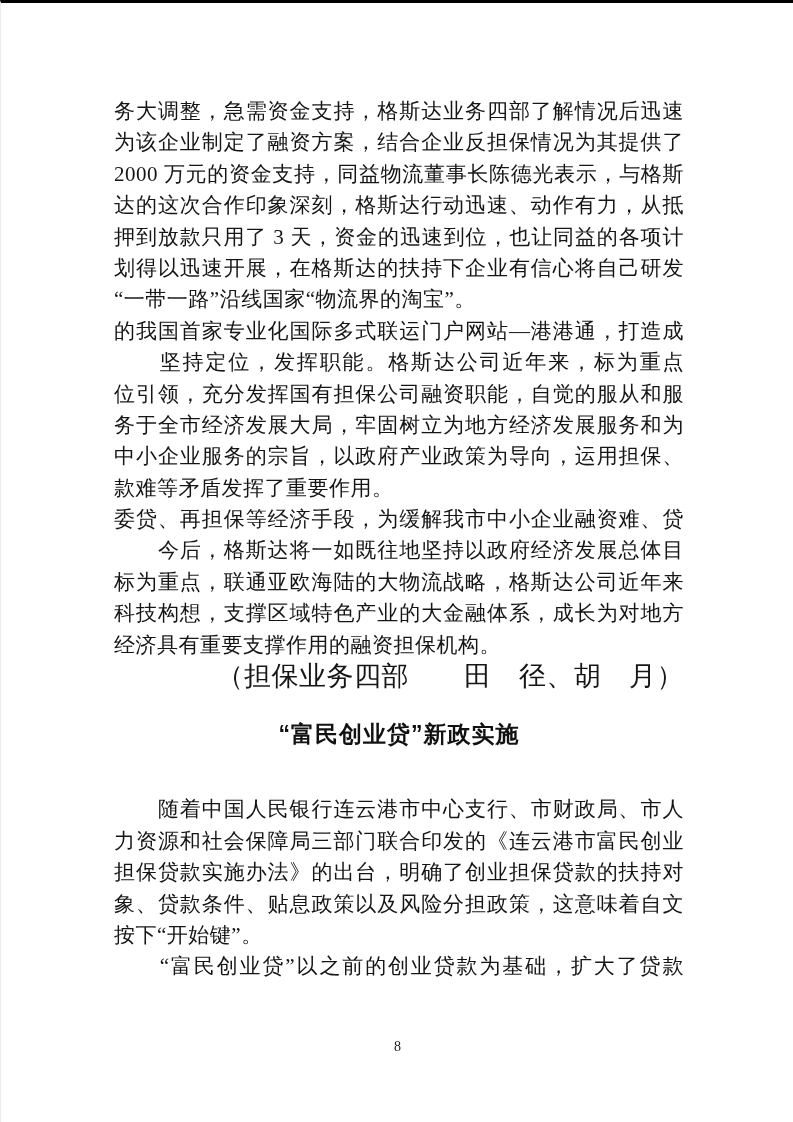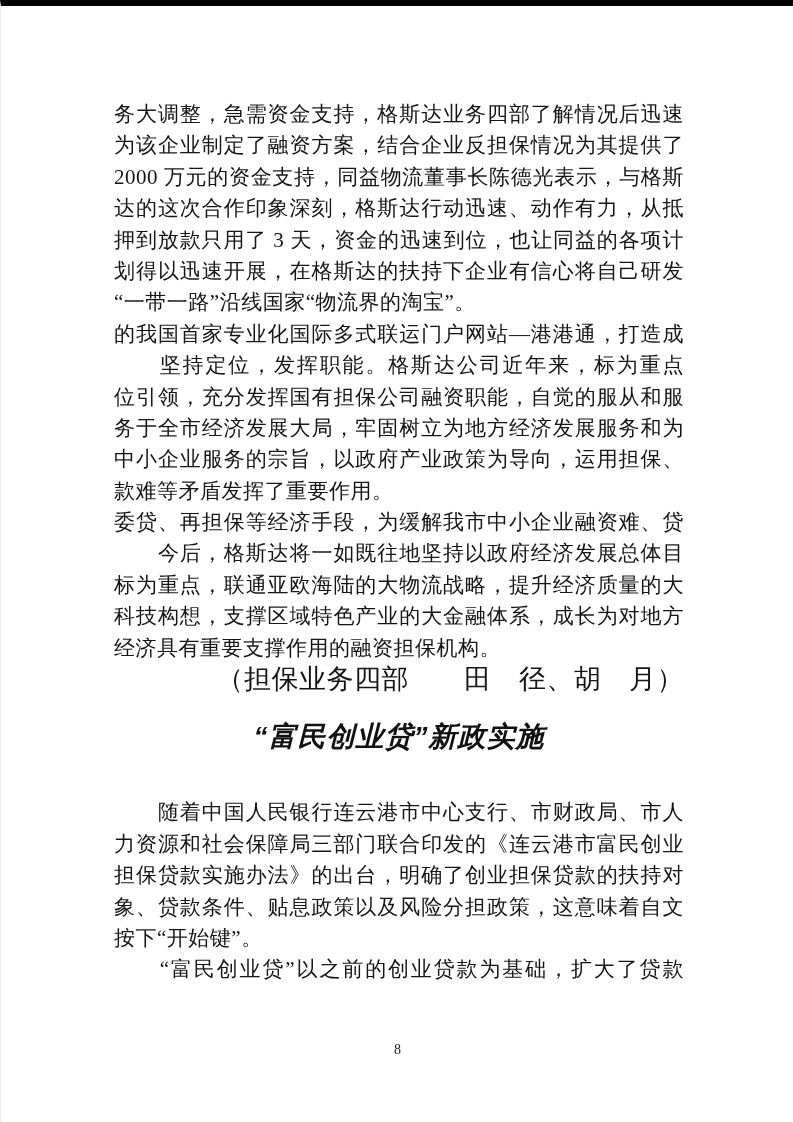--- a/index.html
+++ b/index.html
@@ -8,21 +8,21 @@
     background: #ffffff;
   }
   .page {
     position: relative;
     width: 793px;
     height: 1122px;
     background: #ffffff;
     font-family: "Liberation Serif", "DejaVu Serif", serif;
     color: #151515;
     overflow: hidden;
-    border-top: 6px solid #000000;
+    border-top: 3px solid #000000;
     border-left: 1px solid #ececec;
     box-sizing: border-box;
   }
   .content {
     position: absolute;
     left: 113px;
     top: 93px;
     width: 570px;
   }
   .line {
@@ -42,27 +42,26 @@
     font-size: 27px;
     line-height: 31.4px;
     height: 31.4px;
     text-align: right;
     letter-spacing: 0.5px;
     white-space: pre-wrap;
   }
   .article-title {
     font-family: "Liberation Sans", "DejaVu Sans", sans-serif;
     font-weight: bold;
-    font-size: 28px;
+    font-size: 23px;
     line-height: 32px;
     text-align: center;
     letter-spacing: 1px;
     margin: 26px 0 44px 0;
     color: #111111;
-    font-style: italic;
   }
   .page-number {
     position: absolute;
     top: 1034px;
     left: 0;
     width: 793px;
     text-align: center;
     font-size: 14px;
     line-height: 20px;
     color: #222222;
@@ -88,21 +87,21 @@
       <div>
         <div class="line">　　坚持定位，发挥职能。格斯达公司近年来，标为重点</div>
         <div class="line">位引领，充分发挥国有担保公司融资职能，自觉的服从和服</div>
         <div class="line">务于全市经济发展大局，牢固树立为地方经济发展服务和为</div>
         <div class="line">中小企业服务的宗旨，以政府产业政策为导向，运用担保、</div>
         <div class="line short">款难等矛盾发挥了重要作用。</div>
         <div class="line">委贷、再担保等经济手段，为缓解我市中小企业融资难、贷</div>
       </div>
       <div>
         <div class="line">　　今后，格斯达将一如既往地坚持以政府经济发展总体目</div>
-        <div class="line">标为重点，联通亚欧海陆的大物流战略，提升经济质量的大</div>
+        <div class="line">标为重点，联通亚欧海陆的大物流战略，格斯达公司近年来</div>
         <div class="line">科技构想，支撑区域特色产业的大金融体系，成长为对地方</div>
         <div class="line short">经济具有重要支撑作用的融资担保机构。</div>
       </div>
       <div class="byline">（担保业务四部　　田　径、胡　月）</div>
     </section>
 
     <h2 class="article-title">“富民创业贷”新政实施</h2>
 
     <section>
       <div>

